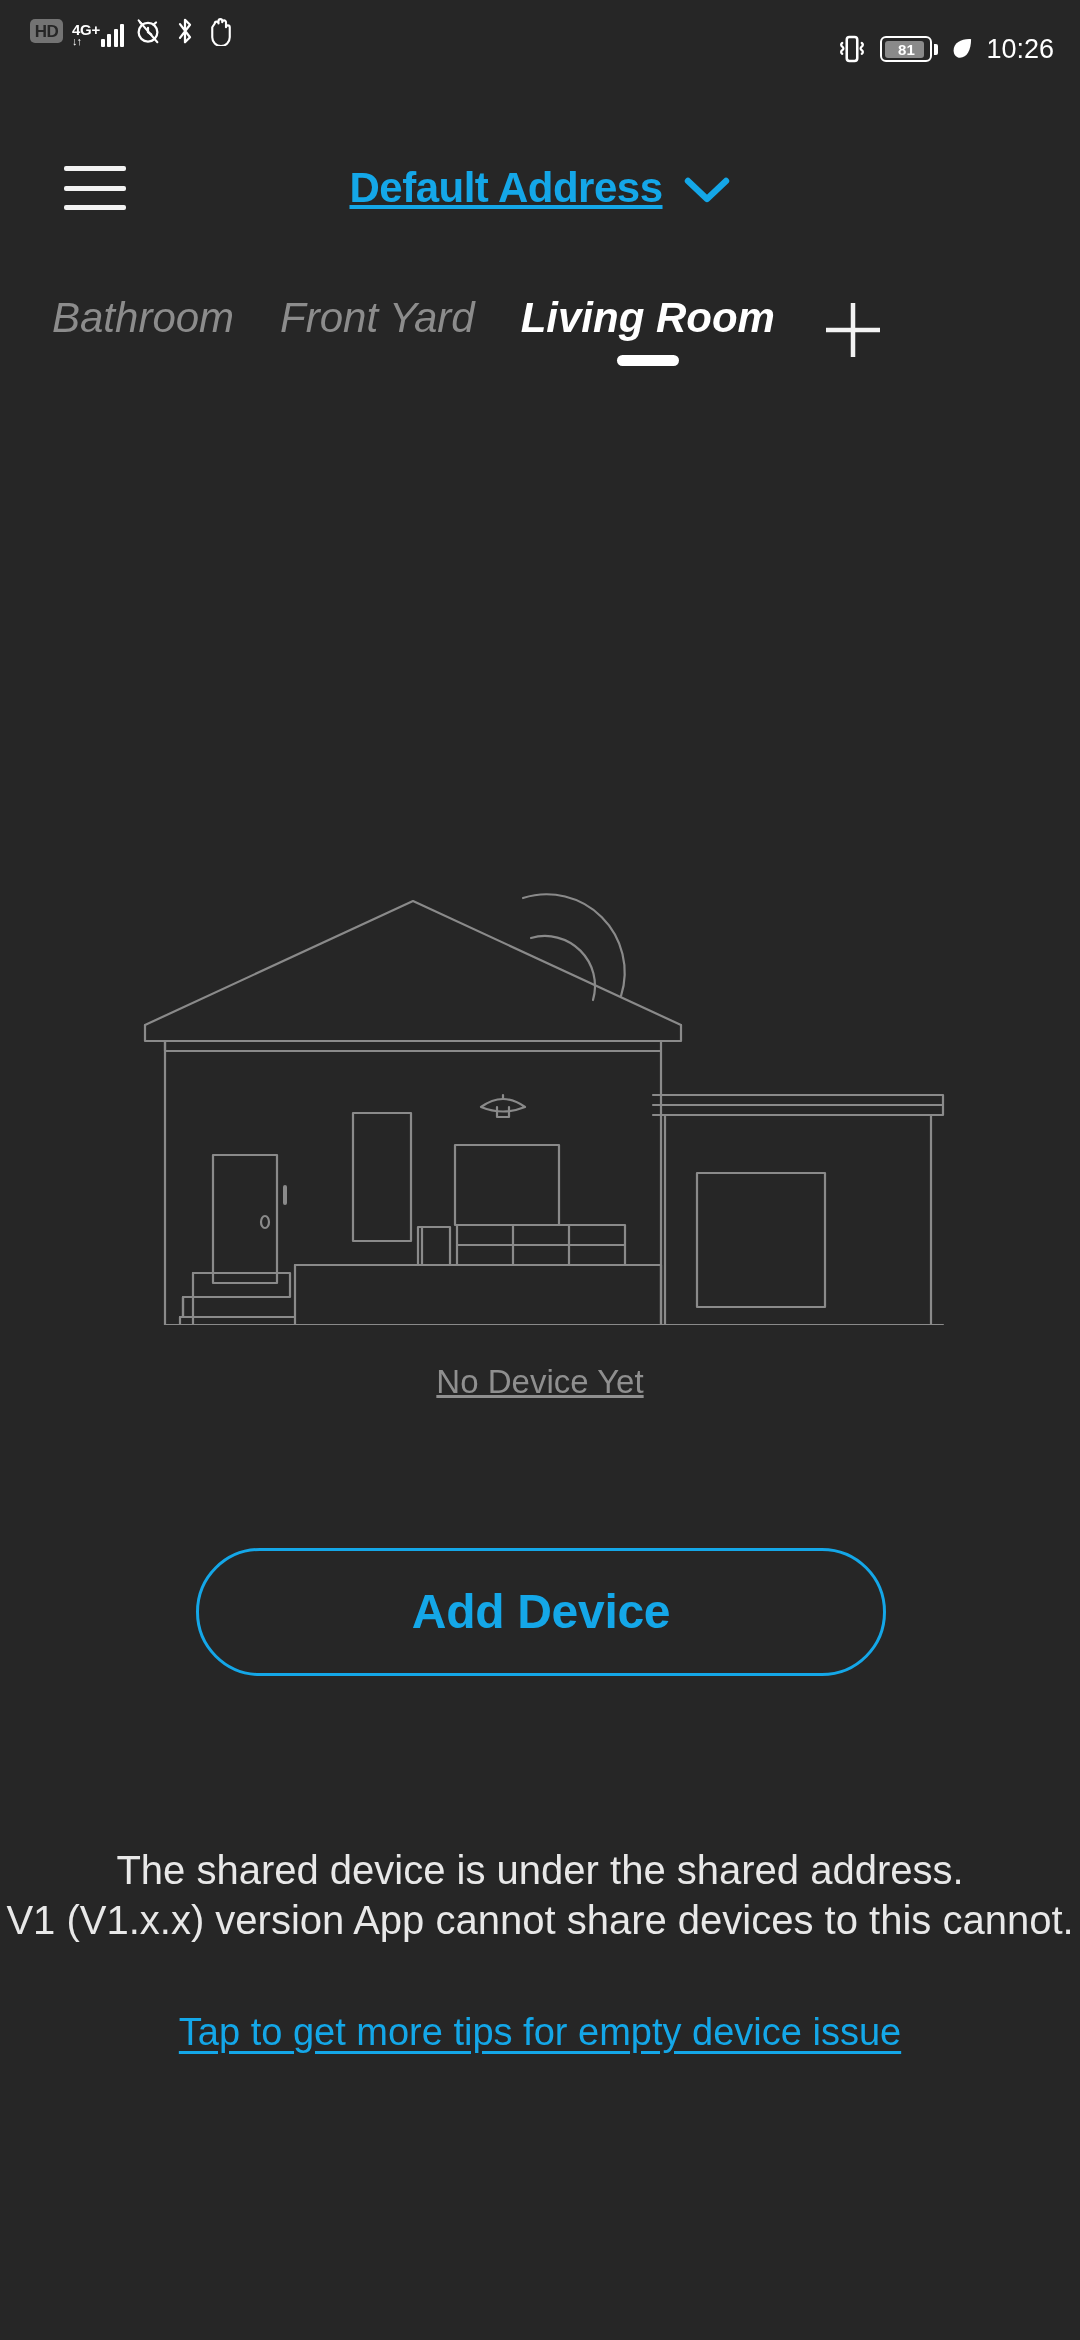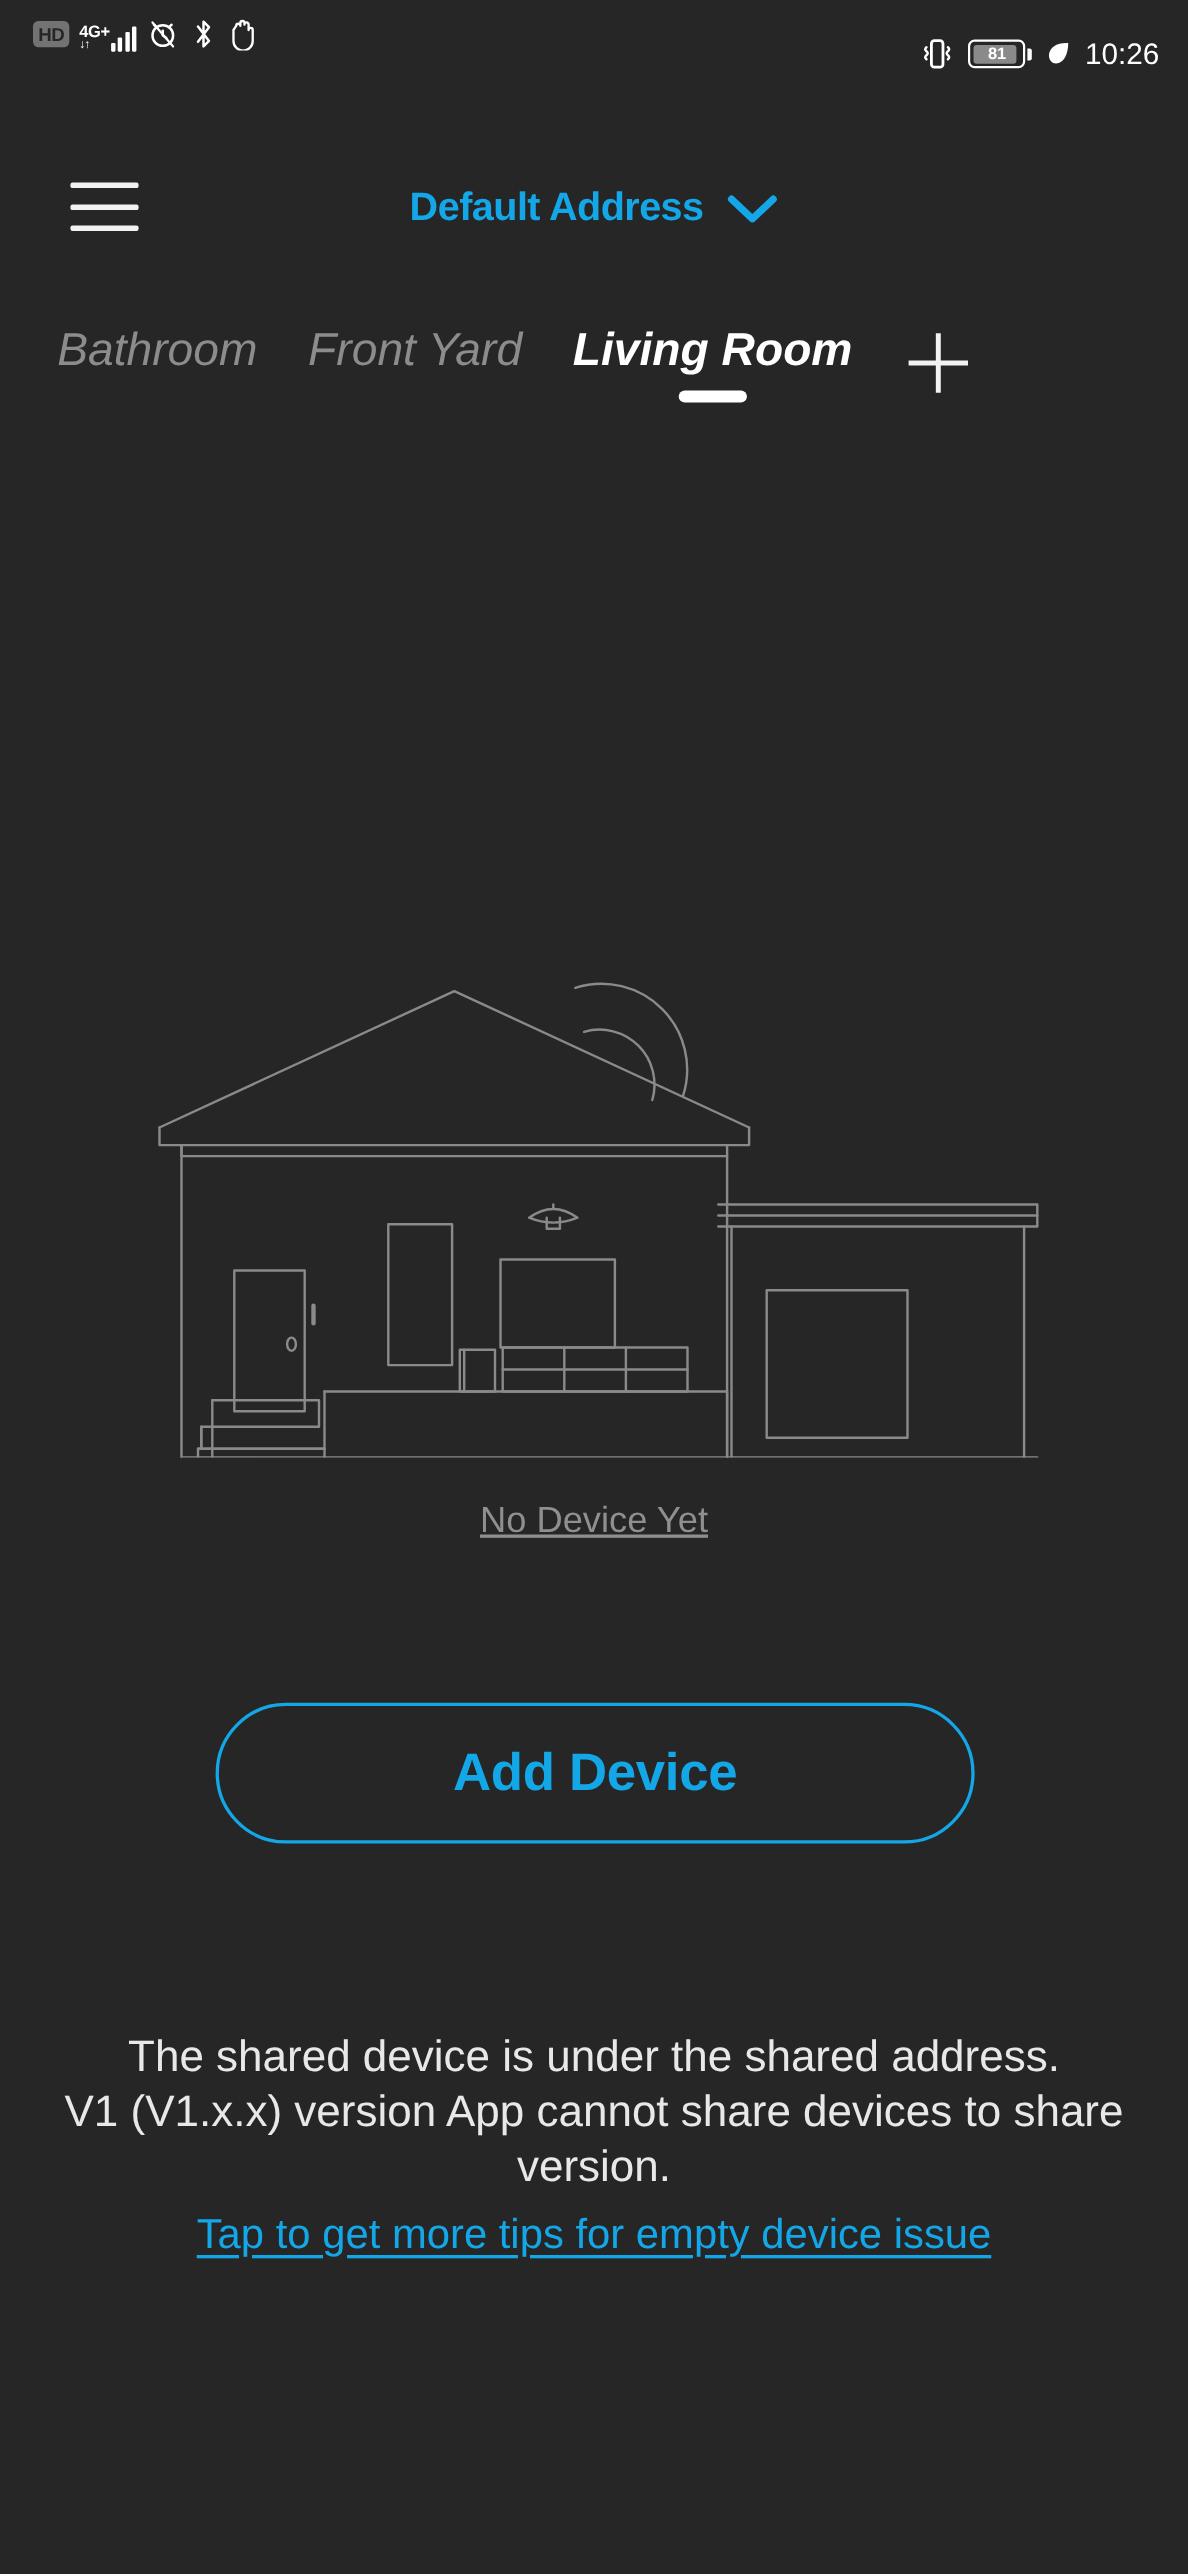--- a/index.html
+++ b/index.html
@@ -100,22 +100,22 @@
     display:block; width:62px; height:5px;
     background:#f2f2f2; border-radius:2px;
   }
   #address-selector {
     position:absolute; left:0; top:0;
     width:1080px; height:96px;
     display:flex; align-items:center; justify-content:center;
     gap:20px; cursor:pointer;
   }
   #address-title {
-    color:#14A7E8; font-size:36px; font-weight:bold;
-    letter-spacing:-0.5px; line-height:1;
+    color:#14A7E8; font-size:42px; font-weight:bold;
+    letter-spacing:-0.5px; line-height:1;text-decoration:underline;
   }
   #address-chevron { margin-top:8px; }
 
   
   #room-tabs {
     position:absolute; top:290px; left:0;
     width:1080px; height:110px;
     display:flex; align-items:flex-start;
     padding-left:52px;
   }
@@ -346,17 +346,17 @@
     </svg>
     <div id="empty-label">No Device Yet</div>
   </div>
 
   <div id="add-device-button">
     <span id="add-device-label">Add Device</span>
   </div>
 
   <div id="footer-note">
     <p>The shared device is under the shared address.</p>
-    <p>V1 (V1.x.x) version App cannot share devices to share version.</p>
+    <p>V1 (V1.x.x) version App cannot share devices to this cannot.</p>
   </div>
   <div id="tips-link">Tap to get more tips for empty device issue</div>
 
 </div>
 
 </body></html>

